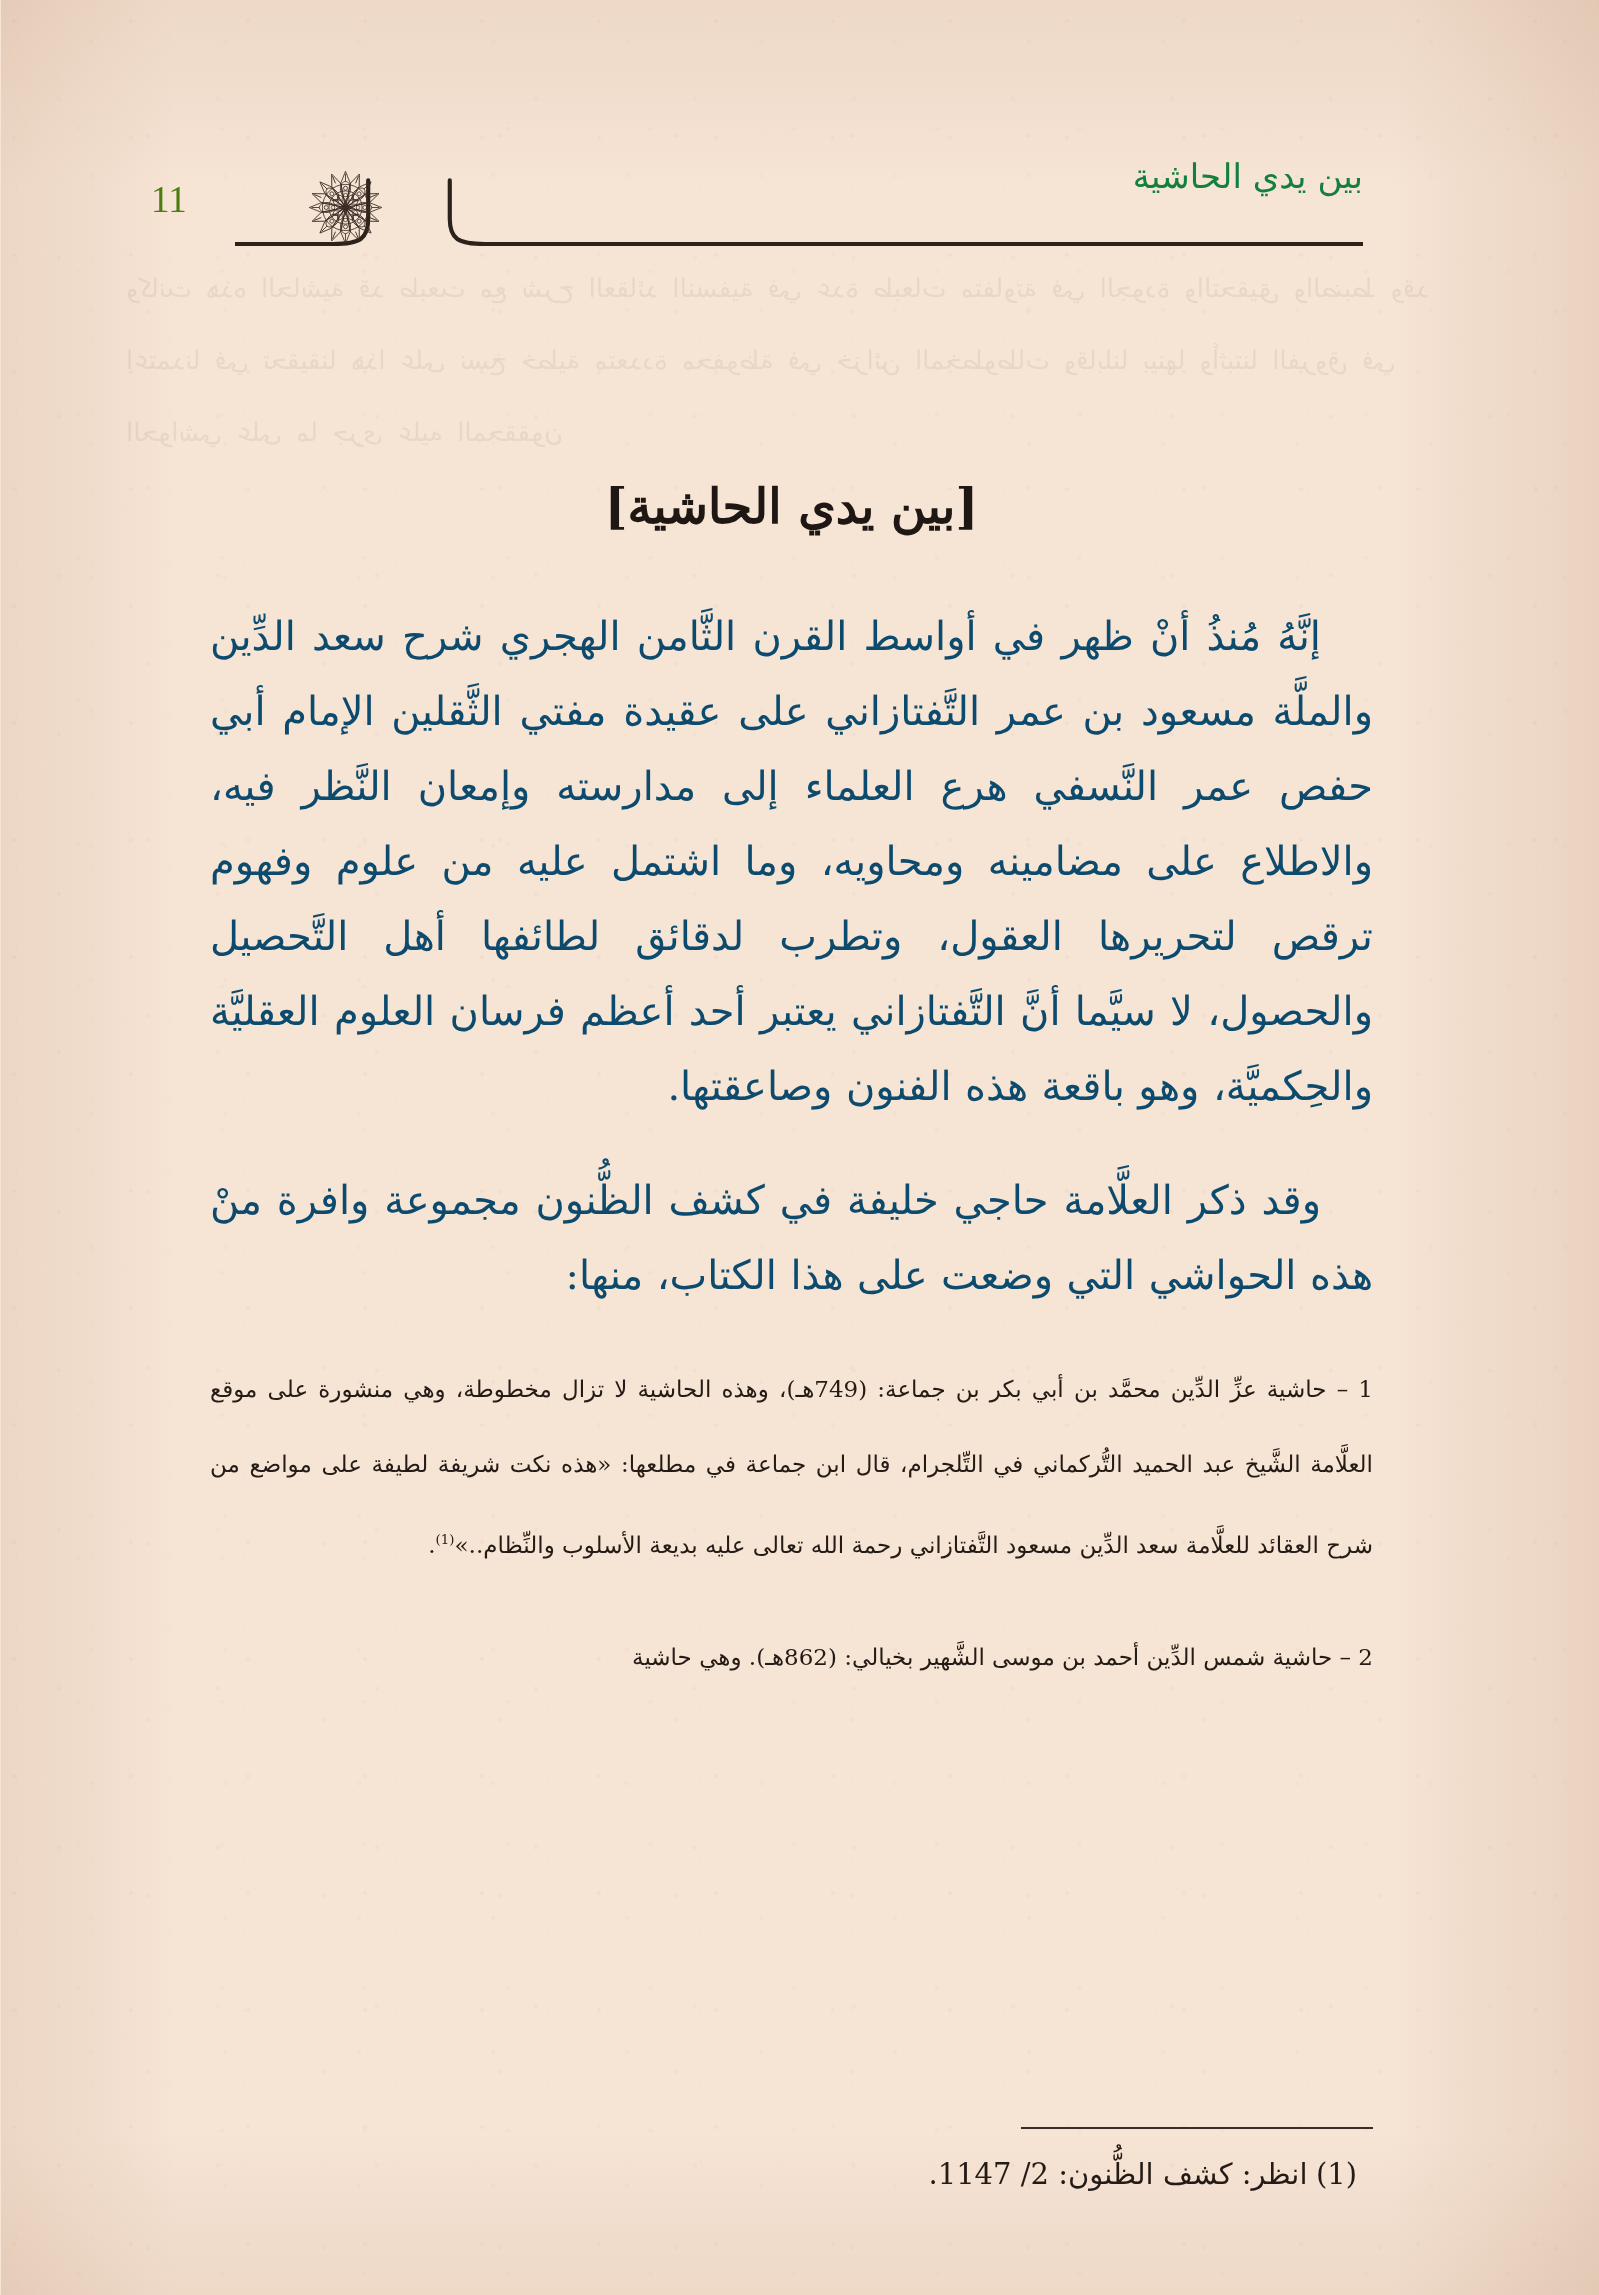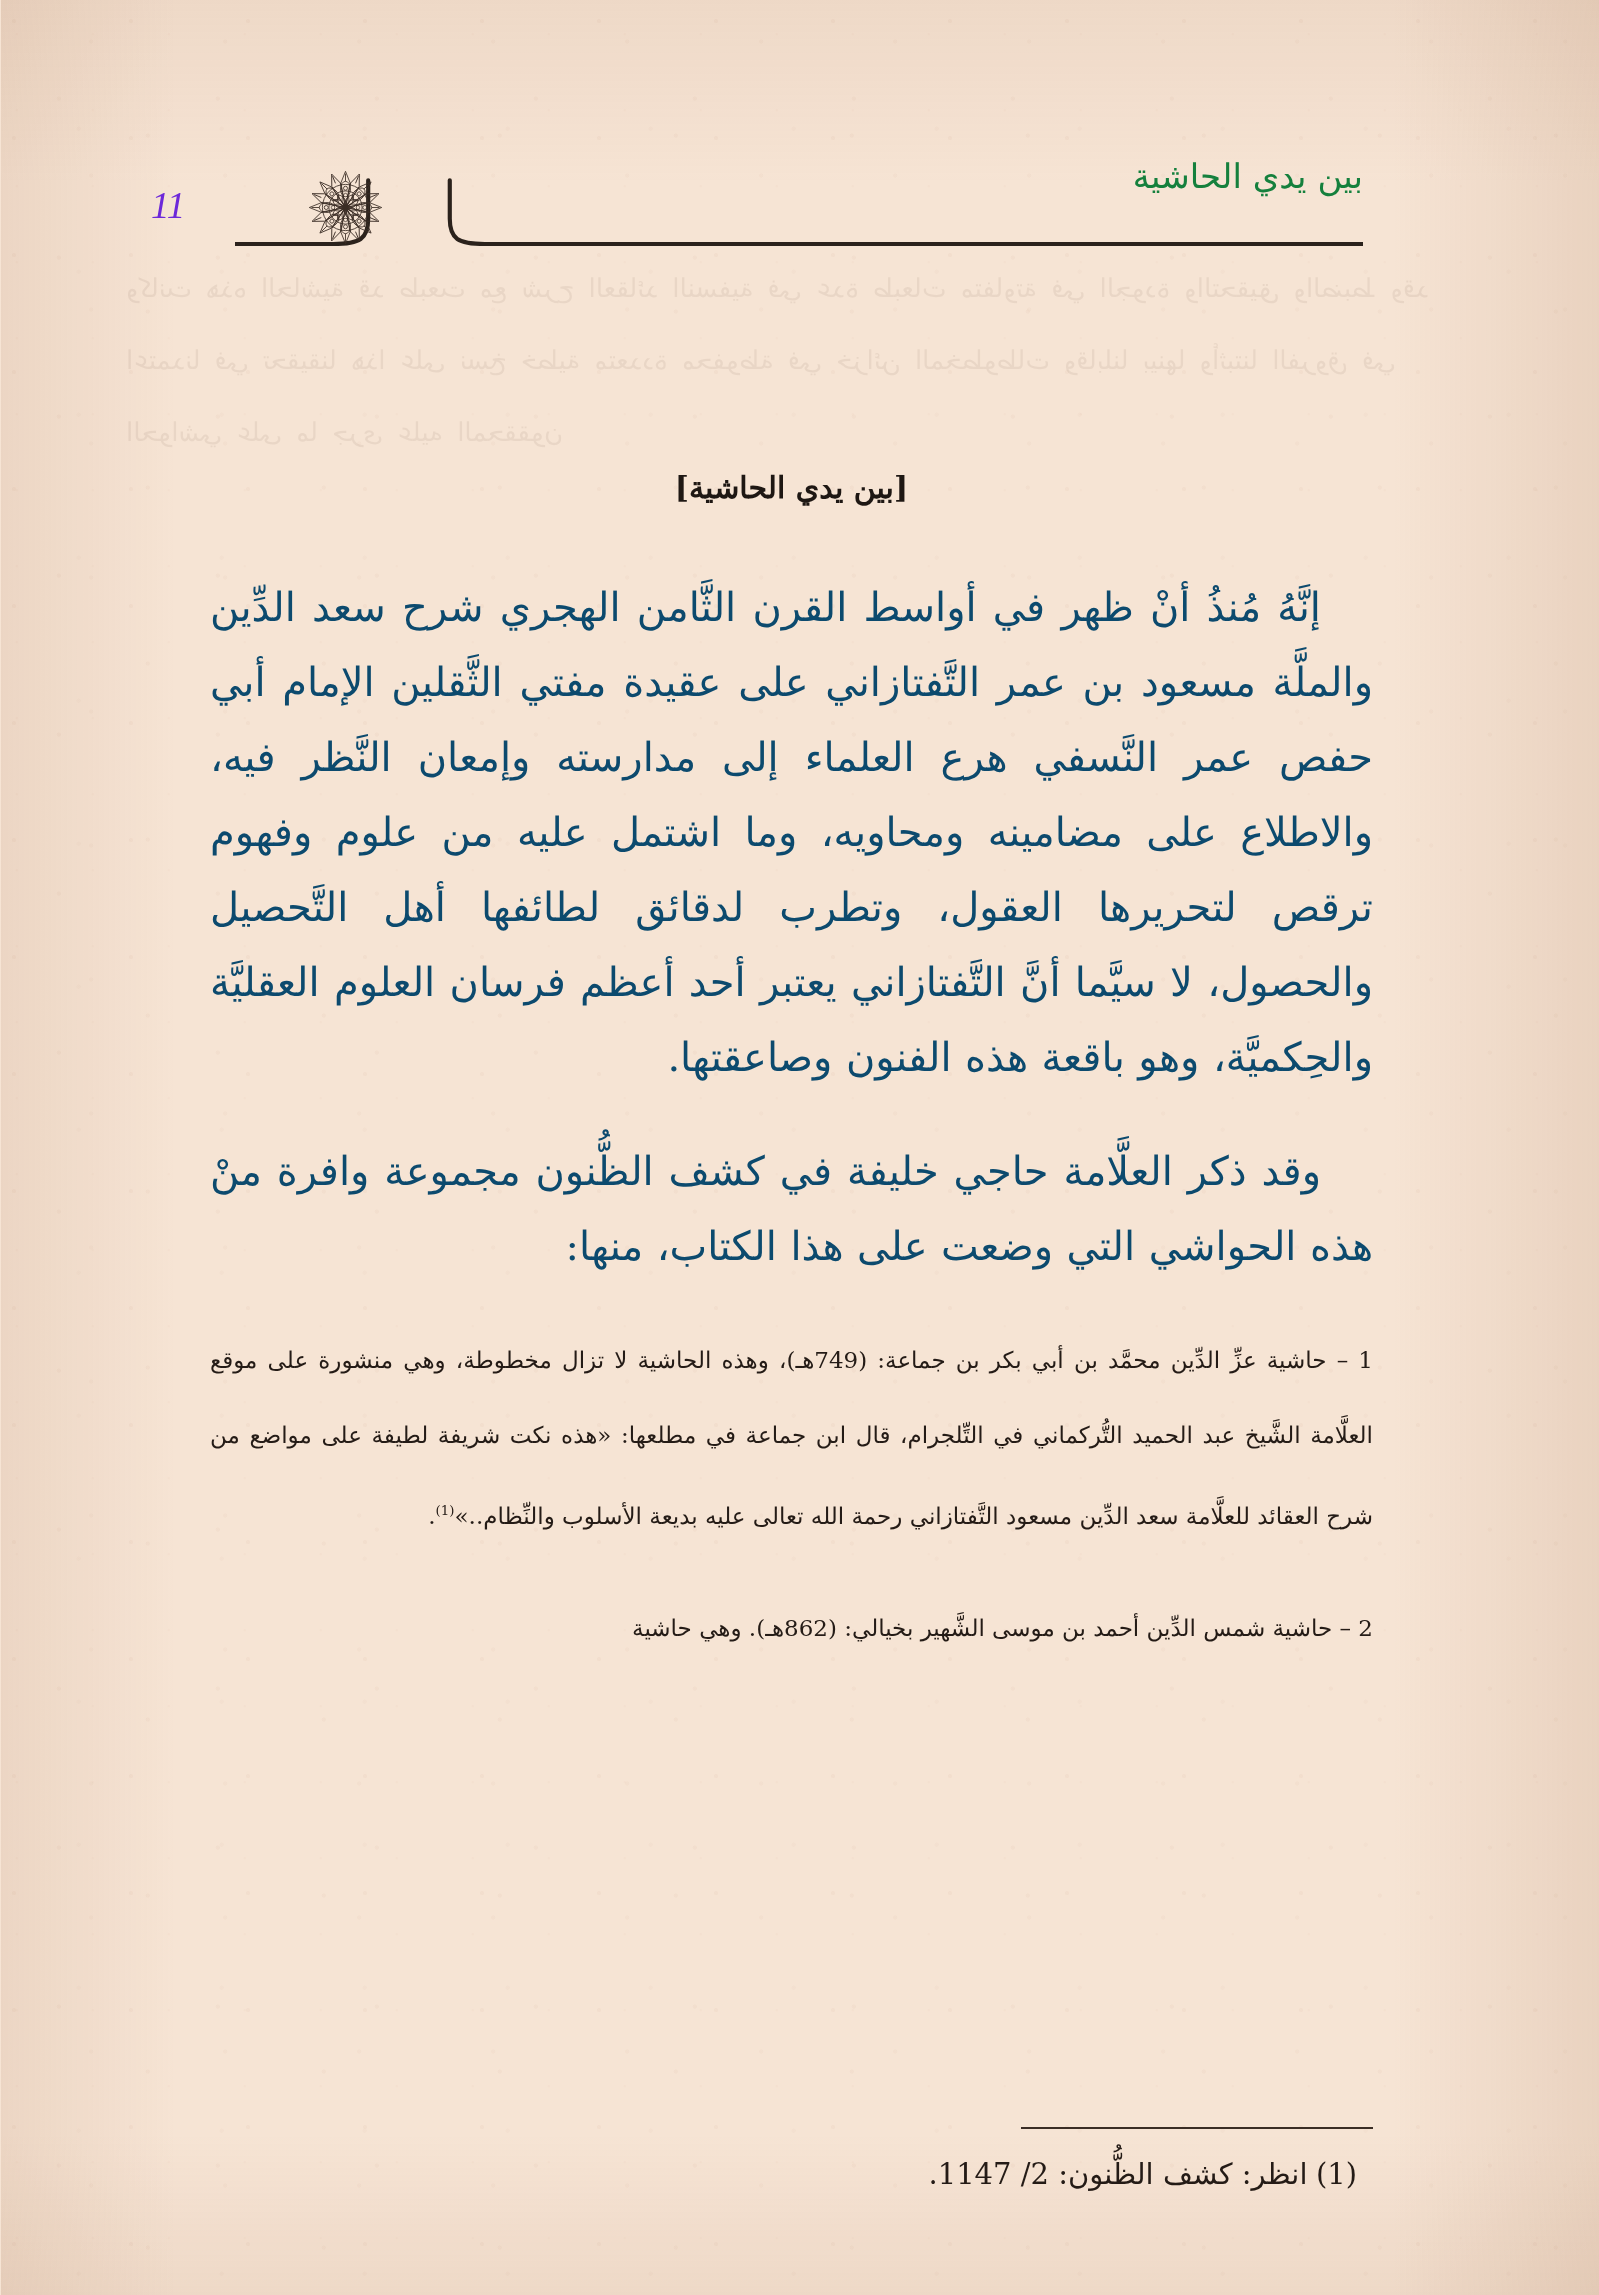--- a/index.html
+++ b/index.html
@@ -53,38 +53,37 @@
   }
   .hdr-title{
     position:absolute;right:0;top:8.4px;
     font-size:34px;color:#15803d;letter-spacing:0;
     font-family:"DejaVu Serif","Liberation Serif",serif;
     white-space:nowrap;
   }
   .rule-wrap{position:absolute;left:0;right:0;bottom:0;height:72px;}
   .rule-wrap svg{display:block;width:100%;height:100%;}
   .page-num{
-    position:absolute;left:-84px;bottom:22px;
-    font-size:37px;color:#6d28d9;
+    position:absolute;left:-84px;bottom:28px;
+    font-size:37px;color:#4d7c0f;
     font-family:"Liberation Serif",serif;
-    font-style:italic;
   }
   .rosette{
     position:absolute;left:72px;bottom:3.4px;width:77px;height:77px;
   }
 
   
   .content{
     position:absolute;top:470px;right:227px;left:210px;
     color:#221a15;
   }
   .chapter-title{
     text-align:center;
-    font-size:30px;
-    margin:0 0 65px 0;
+    font-size:48px;
+    margin:8px 0 65px 0;
     color:#1e1713;
     font-family:"DejaVu Serif","Liberation Serif",serif;
   }
   p.para{
     margin:0 0 39px 0;
     font-size:40px;
     line-height:75px;
     text-align:justify;
     text-justify:inter-word;
     word-spacing:0.8px;

